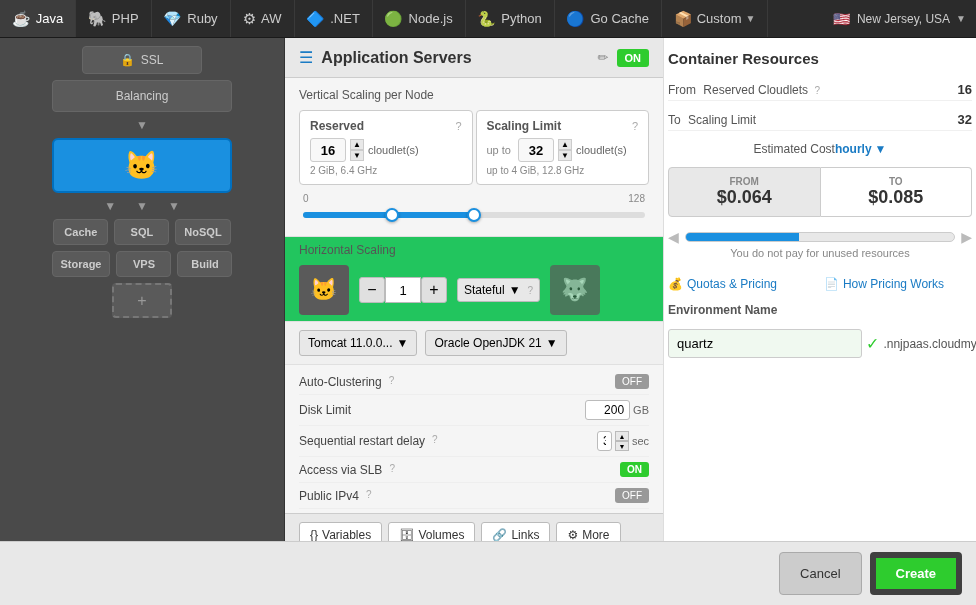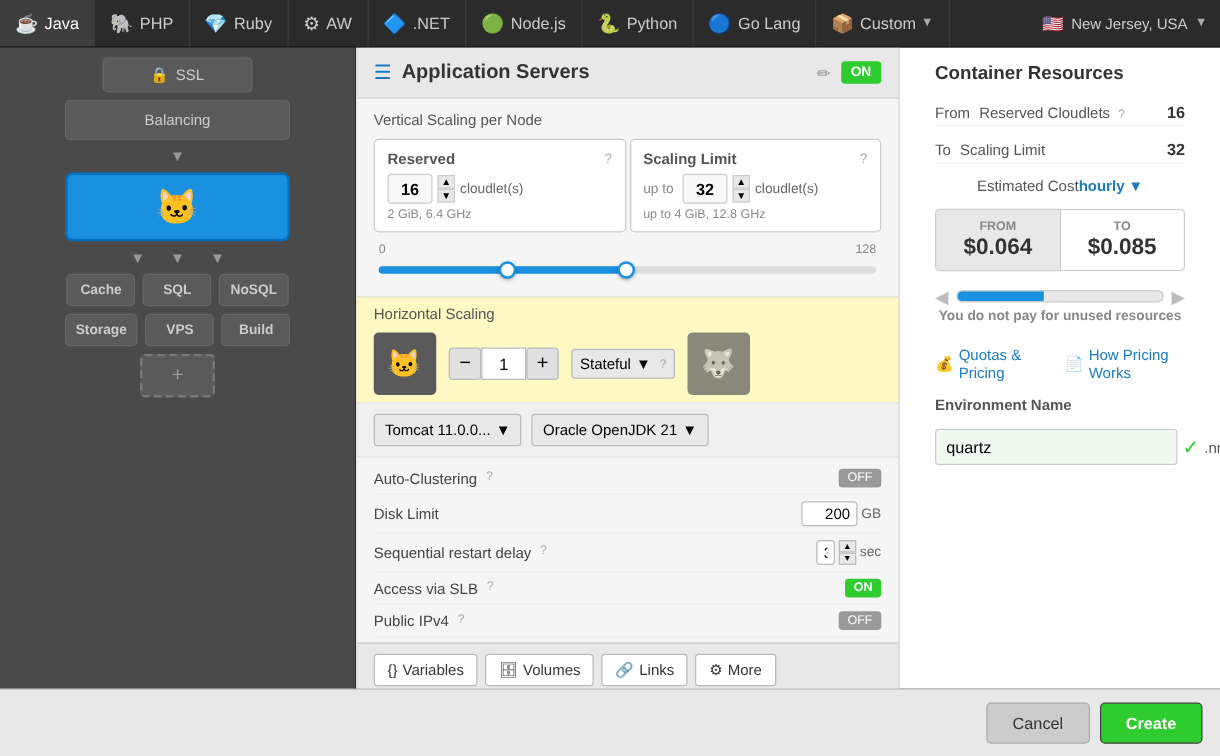--- a/index.html
+++ b/index.html
@@ -111,21 +111,21 @@
     
     .slider-container { padding: 0 4px; margin-top: 4px; position: relative; }
     .slider-track {
       width: 100%; height: 6px; background: #ddd; border-radius: 3px; position: relative;
       margin: 8px 0;
     }
     .slider-fill { height: 100%; background: #1a90e0; border-radius: 3px; width: 30%; }
     .slider-labels { display: flex; justify-content: space-between; font-size: 10px; color: #888; }
 
     
-    .horiz-section { padding: 6px 14px; background: #fef9c3; border-top: 1px solid #e0e0e0; }
+    .horiz-section { padding: 6px 14px; background: #22c55e; border-top: 1px solid #e0e0e0; }
     .horiz-row { display: flex; align-items: center; gap: 10px; margin-top: 6px; }
     .node-icon {
       width: 50px; height: 50px; background: #5a5a5a; border-radius: 4px;
       display: flex; align-items: center; justify-content: center; font-size: 22px;
     }
     .counter-controls { display: flex; align-items: center; gap: 0; }
     .cnt-btn {
       width: 26px; height: 26px; background: #e0e0e0; border: 1px solid #bbb;
       font-size: 16px; cursor: pointer; display: flex; align-items: center; justify-content: center;
       border-radius: 3px;
@@ -192,22 +192,22 @@
       border-top: 1px solid #ccc;
     }
     .action-btn {
       display: flex; align-items: center; gap: 4px; padding: 5px 10px;
       background: #fff; border: 1px solid #bbb; border-radius: 3px;
       font-size: 12px; color: #333; cursor: pointer;
     }
 
     
     .right-panel {
-      width: 257px; background: #fff; border-left: 1px solid #ddd;
-      display: flex; flex-direction: column; padding: 12px 28px; gap: 8px;
+      width: 313px; background: #fff; border-left: 1px solid #ddd;
+      display: flex; flex-direction: column; padding: 12px 4px; gap: 8px;
     }
     .container-title { font-size: 15px; font-weight: bold; color: #333; margin-bottom: 4px; }
     .resource-row {
       display: flex; align-items: center; justify-content: space-between;
       font-size: 12px; color: #555; padding: 3px 0; border-bottom: 1px solid #f0f0f0;
     }
     .resource-val { font-weight: bold; color: #333; font-size: 13px; }
     .est-row {
       display: flex; align-items: center; justify-content: center;
       font-size: 12px; color: #555; padding: 3px 0;
@@ -233,21 +233,21 @@
     
     .progress-container {
       margin: 4px 0; position: relative;
     }
     .progress-track {
       width: 100%; height: 10px; background: #e8e8e8; border-radius: 5px;
       border: 1px solid #ccc; overflow: hidden;
     }
     .progress-fill { height: 100%; background: #1a90e0; width: 42%; }
     .nav-arrow { color: #bbb; font-size: 14px; cursor: pointer; }
-    .no-pay-text { font-size: 11px; color: #888; text-align: center; padding: 2px 0; font-weight: bold; }
+    .no-pay-text { font-size: 11px; color: #888; text-align: center; padding: 2px 0; }
 
     
     .pricing-links { display: flex; gap: 8px; margin-top: 4px; }
     .pricing-link {
       display: flex; align-items: center; gap: 4px; font-size: 12px; color: #1a7bc4;
       cursor: pointer; text-decoration: none; flex: 1;
     }
 
     
     .env-label { font-size: 12px; color: #555; font-weight: bold; margin-top: 4px; }
@@ -262,21 +262,21 @@
     
     .bottom-bar {
       display: flex; justify-content: flex-end; gap: 8px; padding: 10px 14px;
       background: #e8e8e8; border-top: 1px solid #ccc; flex-shrink: 0;
     }
     .cancel-btn {
       padding: 8px 20px; background: #ccc; border: 1px solid #aaa; border-radius: 4px;
       font-size: 13px; cursor: pointer; color: #333;
     }
     .create-btn {
-      padding: 8px 20px; background: #2ecc2e; border: 1px solid #404040; border-radius: 4px;
+      padding: 8px 20px; background: #2ecc2e; border: 6px solid #404040; border-radius: 4px;
       font-size: 13px; font-weight: bold; cursor: pointer; color: #fff;
     }
     .help-q { color: #aaa; font-size: 10px; cursor: pointer; margin-left: 3px; }
   </style>
 </head>
 <body>
 
 <div class="top-tabs">
   <div class="tab-item active">
     <span class="tab-icon">☕</span>
@@ -301,21 +301,21 @@
   <div class="tab-item">
     <span class="tab-icon">🟢</span>
     <span>Node.js</span>
   </div>
   <div class="tab-item">
     <span class="tab-icon">🐍</span>
     <span>Python</span>
   </div>
   <div class="tab-item">
     <span class="tab-icon">🔵</span>
-    <span>Go Lang</span>
+    <span>Go Cache</span>
   </div>
   <div class="tab-item tab-custom">
     <span class="tab-icon">📦</span>
     <span>Custom</span>
     <span class="tab-dropdown">▼</span>
   </div>
   <div style="flex:1"></div>
   <div style="display:flex;align-items:center;padding:0 10px;gap:6px;cursor:pointer;">
     <span style="font-size:14px;">🇺🇸</span>
     <span style="color:#ccc;font-size:12px;">New Jersey, USA</span>

